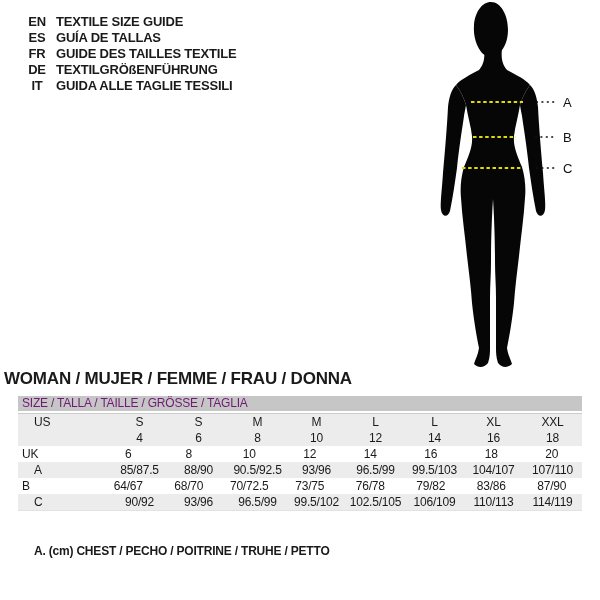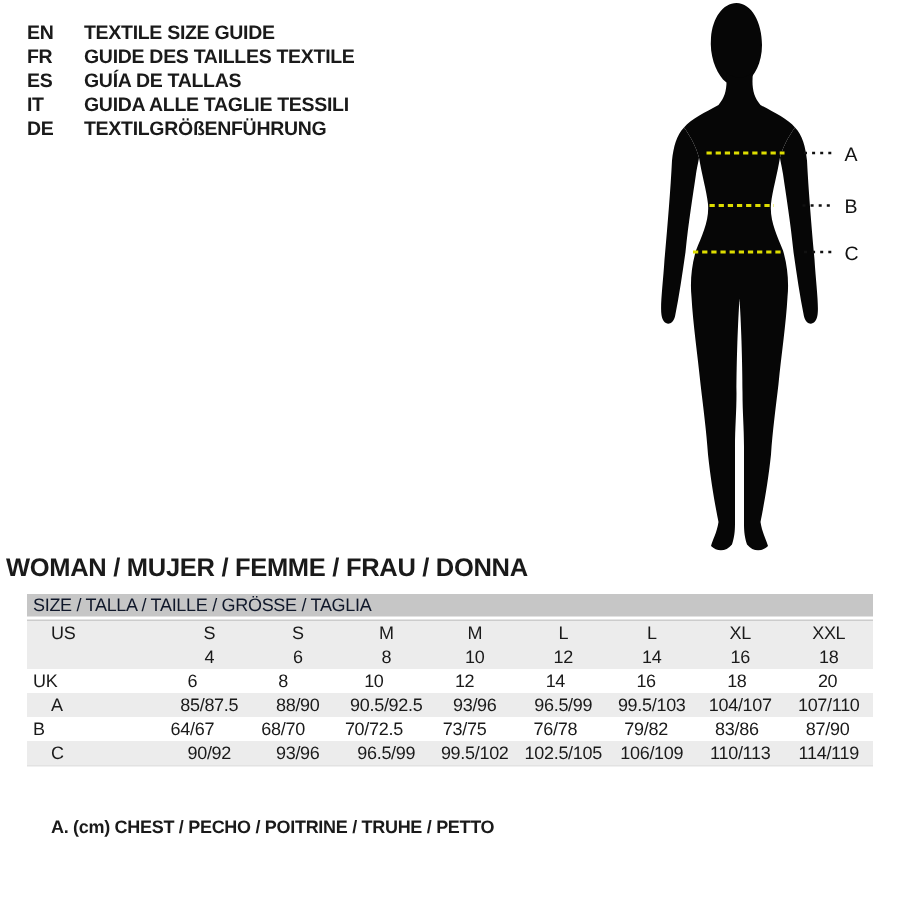--- a/index.html
+++ b/index.html
@@ -4,63 +4,63 @@
 <style>
   html,body{margin:0;padding:0;}
   body{
     width:600px;height:600px;position:relative;background:#ffffff;
     font-family:"Liberation Sans", sans-serif;color:#1a1a1a;
     letter-spacing:-0.2px;overflow:hidden;
   }
   
   .lang-list{position:absolute;left:18px;top:14px;}
   .lang-row{display:flex;height:16px;line-height:16px;font-size:13px;font-weight:700;}
-  .lang-code{width:38px;}
+  .lang-code{width:38px;text-align:center;}
   .lang-label{white-space:nowrap;}
   
   .figure-wrap{position:absolute;left:420px;top:0;width:180px;height:380px;}
   .figure-wrap svg{display:block;}
   .measure-letter{font-family:"Liberation Sans",sans-serif;font-size:13px;fill:#111;}
   
   .section-title{position:absolute;left:4px;top:369px;font-size:17px;font-weight:700;white-space:nowrap;}
   
   .size-table{position:absolute;left:18px;top:396px;width:564px;font-size:12px;}
-  .thead{height:15px;line-height:15px;background:#c6c6c6;color:#0f172a;padding-left:4px;margin-bottom:2px;}
+  .thead{height:15px;line-height:15px;background:#c6c6c6;color:#701a75;padding-left:4px;margin-bottom:2px;}
   .tbody{border-top:1px solid #cccccc;border-bottom:1px solid #e2e2e2;}
   .trow{display:flex;height:16px;line-height:16px;}
   .trow.gray{background:#ececec;padding-left:12px;}
   .tlabel{width:80px;padding-left:4px;box-sizing:border-box;}
   .tcell{flex:1;text-align:center;}
   
   .legend{position:absolute;left:34px;top:543px;}
   .legend-row{height:17px;line-height:17px;font-size:12px;font-weight:700;white-space:nowrap;}
 </style>
 </head>
 <body>
 
 <div class="lang-list">
   <div class="lang-row">
     <span class="lang-code">EN</span>
     <span class="lang-label">TEXTILE SIZE GUIDE</span>
   </div>
   <div class="lang-row">
+    <span class="lang-code">ES</span>
+    <span class="lang-label">GUÍA DE TALLAS</span>
+  </div>
+  <div class="lang-row">
     <span class="lang-code">FR</span>
     <span class="lang-label">GUIDE DES TAILLES TEXTILE</span>
   </div>
   <div class="lang-row">
-    <span class="lang-code">ES</span>
-    <span class="lang-label">GUÍA DE TALLAS</span>
+    <span class="lang-code">DE</span>
+    <span class="lang-label">TEXTILGRÖßENFÜHRUNG</span>
   </div>
   <div class="lang-row">
     <span class="lang-code">IT</span>
     <span class="lang-label">GUIDA ALLE TAGLIE TESSILI</span>
-  </div>
-  <div class="lang-row">
-    <span class="lang-code">DE</span>
-    <span class="lang-label">TEXTILGRÖßENFÜHRUNG</span>
   </div>
 </div>
 
 <div class="figure-wrap">
   <svg width="180" height="380" viewBox="0 0 180 380">
 
     <path fill="#060606" d="M71,2 C62,2 55,12 54,25 C53,37 57,47 62,53 C66,57 72,58 77,55 C83,51 88,42 88,30 C88,15 81,2 71,2 Z"></path>
 
     <path fill="#060606" d="M64,48 C65,58 64,64 59,70 C50,75 41,79 36,85 C41,92 44,98 46,105 C48,117 51,127 52,136 C53,147 48,157 44,167 C41,177 40,188 41,198 C42,216 45,236 47,256 C49,273 51,288 52,303 C54,322 57,338 59,348 C58,355 55,360 54,364 C58,368 64,368 68,363 C70,357 70,352 70,348 C70,330 70,314 70,298 C70,285 71,275 71,262 C71,240 72,214 73,199 C74,214 75,240 75,262 C75,275 76,285 76,298 C76,314 76,330 76,348 C76,352 76,357 78,363 C82,368 88,368 92,364 C91,360 88,355 87,348 C89,338 92,322 94,303 C95,288 97,273 99,256 C101,236 104,216 105,198 C106,188 105,177 102,167 C98,157 93,147 94,136 C95,127 98,117 100,105 C102,98 105,92 110,85 C105,79 96,75 87,70 C82,64 81,58 82,48 C76,53 70,53 64,48 Z"></path>
 

